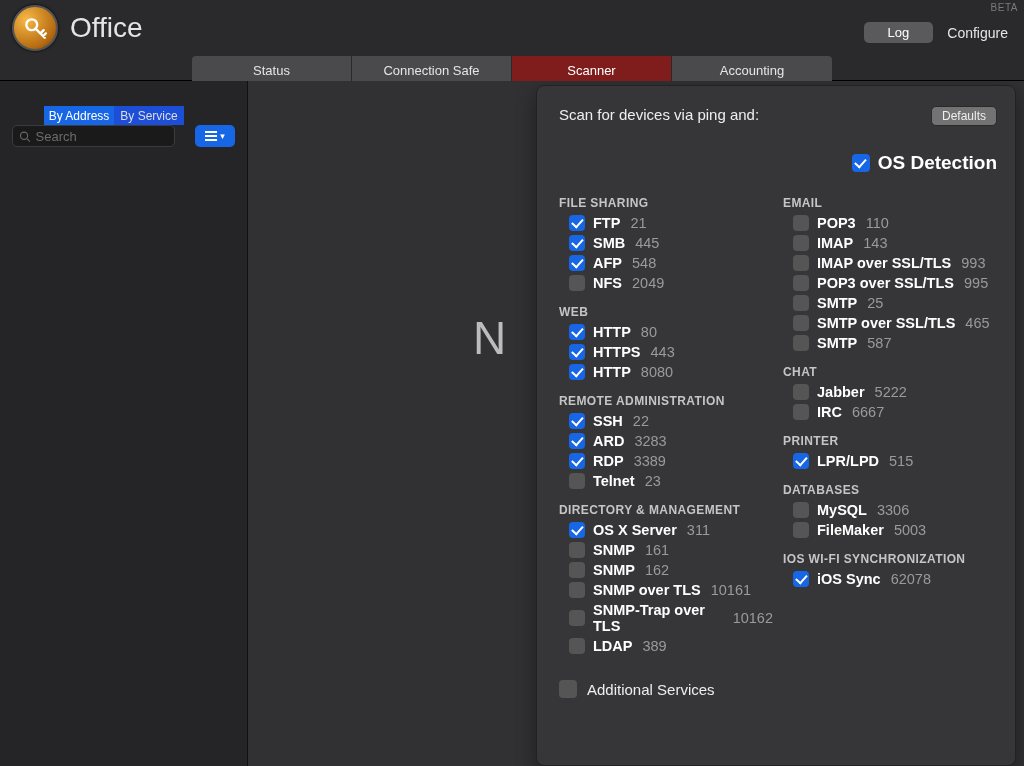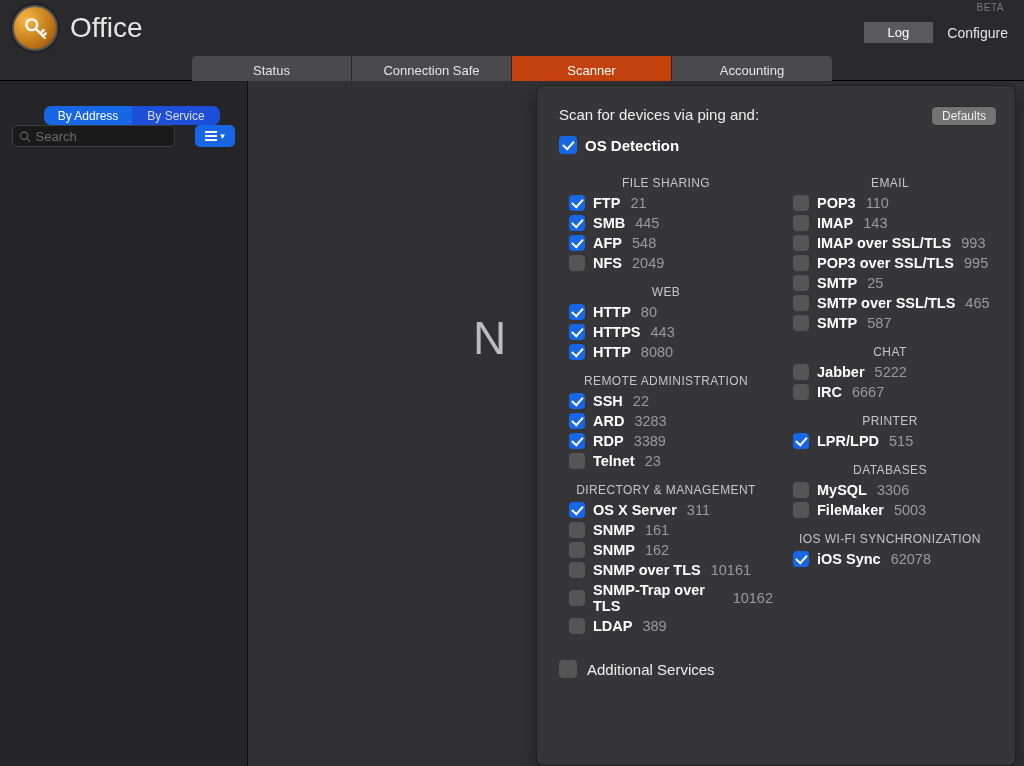--- a/index.html
+++ b/index.html
@@ -26,33 +26,33 @@
     border: 2px solid #555;
     display:flex; align-items:center; justify-content:center;
     margin-right: 12px;
     box-shadow: 0 0 3px #000;
   }
   .app-logo svg { width: 26px; height: 26px; }
   .app-title {
     font-size: 28px; font-weight: 300; color: #e5e5e5;
   }
   .beta {
-    position: absolute; top: 2px; right: 20px;
+    position: absolute; top: 2px; right: 6px;
     font-size: 10px; color: #7a7a7a; letter-spacing: 0.5px;
   }
   .header-buttons {
     position: absolute; right: 16px; top: 22px;
     display: flex; gap: 14px; align-items: center;
   }
   .btn-pill {
     background: #5a5a5c;
     color: #fff;
     font-size: 13px;
     padding: 3px 24px;
-    border-radius: 0;
+    border-radius: 5px;
     border: none;
     cursor: pointer;
   }
   .btn-link {
     background: transparent; border: none;
     color: #e5e5e5; font-size: 14px; cursor: pointer;
   }
   
   .tabbar {
     height: 24px;
@@ -69,42 +69,42 @@
     height: 28px;
     font-size: 13px;
     background: #4a4a4c;
     color: #e5e5e5;
     display:flex; align-items:center; justify-content:center;
     cursor: pointer;
     border-right: 1px solid #2a2a2c;
   }
   .seg-tab:first-child { border-top-left-radius:4px; border-bottom-left-radius:4px;}
   .seg-tab:last-child  { border-top-right-radius:4px; border-bottom-right-radius:4px; border-right:none;}
-  .seg-tab.active { background: #c2410c; color:#fff; }
+  .seg-tab.active { background: #7f1d1d; color:#fff; }
 
   .hr { height:1px; background:#000; }
 
   
   .body {
     position: relative;
     display:flex;
     height: calc(766px - 56px - 24px - 1px);
   }
   .sidebar {
     width: 248px;
     background: #252527;
     border-right: 1px solid #111;
     padding-top: 25px;
   }
   .sb-seg {
     margin-left: 44px;
     display:flex;
-    border-radius:7px;
+    border-radius:0;
     overflow:hidden;
-    width: 176px;
+    width: 140px;
     height: 19px;
     font-size: 12px;
   }
   .sb-seg > div {
     flex:1; display:flex; align-items:center; justify-content:center;
     cursor:pointer;
   }
   .sb-seg .on { background:#1766e6; color:#fff; }
   .sb-seg .off { background:#1d4ed8; color:#ddd; }
   .sb-row2 {
@@ -162,59 +162,59 @@
     bottom: 0;
     background:#363638;
     border:1px solid #222;
     border-radius:8px;
     padding: 20px 18px 8px 22px;
     box-shadow: 0 8px 20px rgba(0,0,0,.4);
     overflow:hidden;
   }
   .panel-head {
     display:flex; justify-content:space-between; align-items:flex-start;
-    margin-bottom: 10px;
+    margin-bottom: 26px;
   }
   .panel-title { font-size:15px; color:#eee; font-weight:500;}
   .btn-defaults {
     background:#737373;
     border:1px solid #2a2a2a;
     color:#eee;
     font-size:12px;
     padding:2px 10px;
     border-radius:5px;
     cursor:pointer;
   }
   .row {
     display:flex; align-items:center; gap:8px;
     font-size:14.5px;
     margin: 4px 0;
   }
-  .big-row { font-size:15px; font-weight:600; margin-bottom:4px; margin-top:8px;}
+  .big-row { font-size:19px; font-weight:600; margin-bottom:4px; margin-top:8px;justify-content:flex-end;}
   .chk {
     width:16px; height:16px;
     border-radius:4px;
     background:#555;
     display:inline-flex; align-items:center; justify-content:center;
     flex-shrink:0;
     cursor:pointer;
   }
   .chk.on { background:#1766e6; }
   .chk.on::after {
     content:""; width:5px; height:9px;
     border:solid #fff; border-width:0 2px 2px 0;
     transform: rotate(42deg) translate(-1px,-1px);
   }
   .big-chk { width:18px; height:18px; border-radius:4px;}
   .lbl { color:#fff; font-weight:600; }
   .port { color:#9a9a9c; font-weight:500; margin-left:2px;}
   .cat {
-    font-size:12px; font-weight:400; letter-spacing:0.4px;
+    font-size:12px; font-weight:700; letter-spacing:0.4px;
     color:#c5c5c7; text-transform:uppercase;
-    margin-top:14px; margin-bottom:5px;text-align:center;
+    margin-top:14px; margin-bottom:5px;
   }
   .cols {
     display:flex; gap:10px; margin-top:8px;
   }
   .col { flex:1; }
   .col .row { padding-left:10px; }
   .col .cat { padding-left:0; }
   .addl {
     margin-top:22px; padding-left:0px;
     display:flex; align-items:center; gap:10px;

